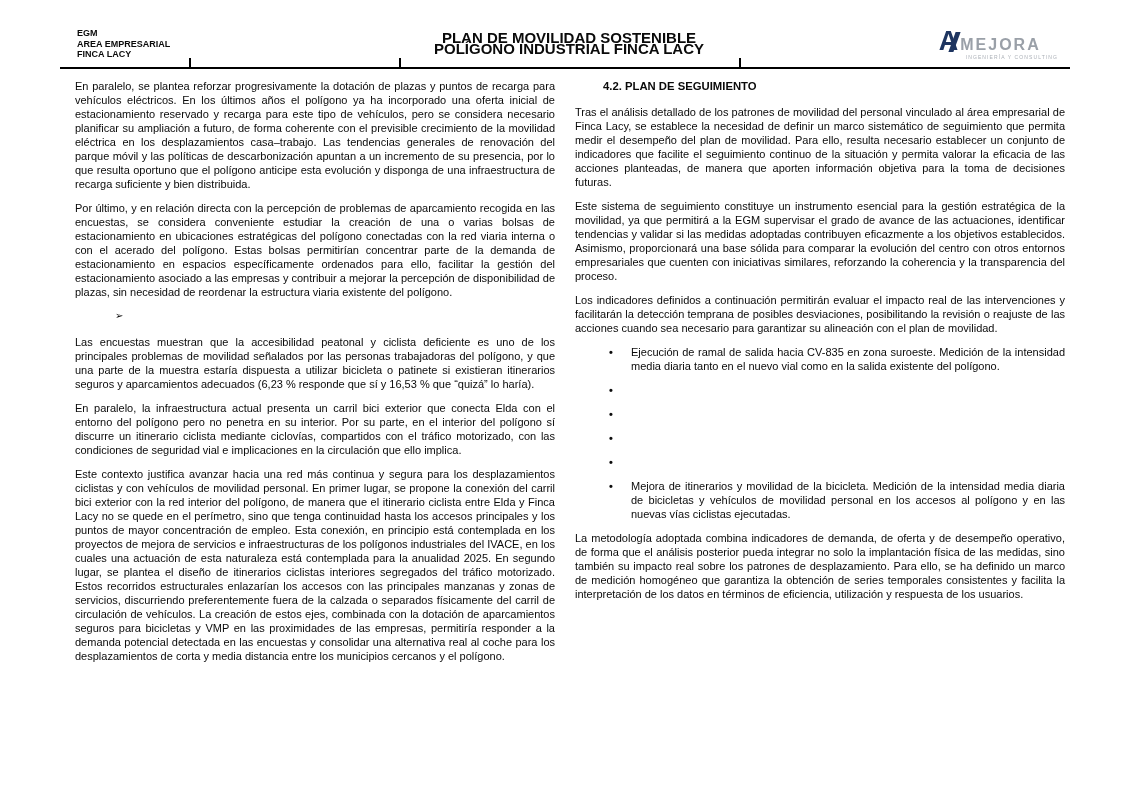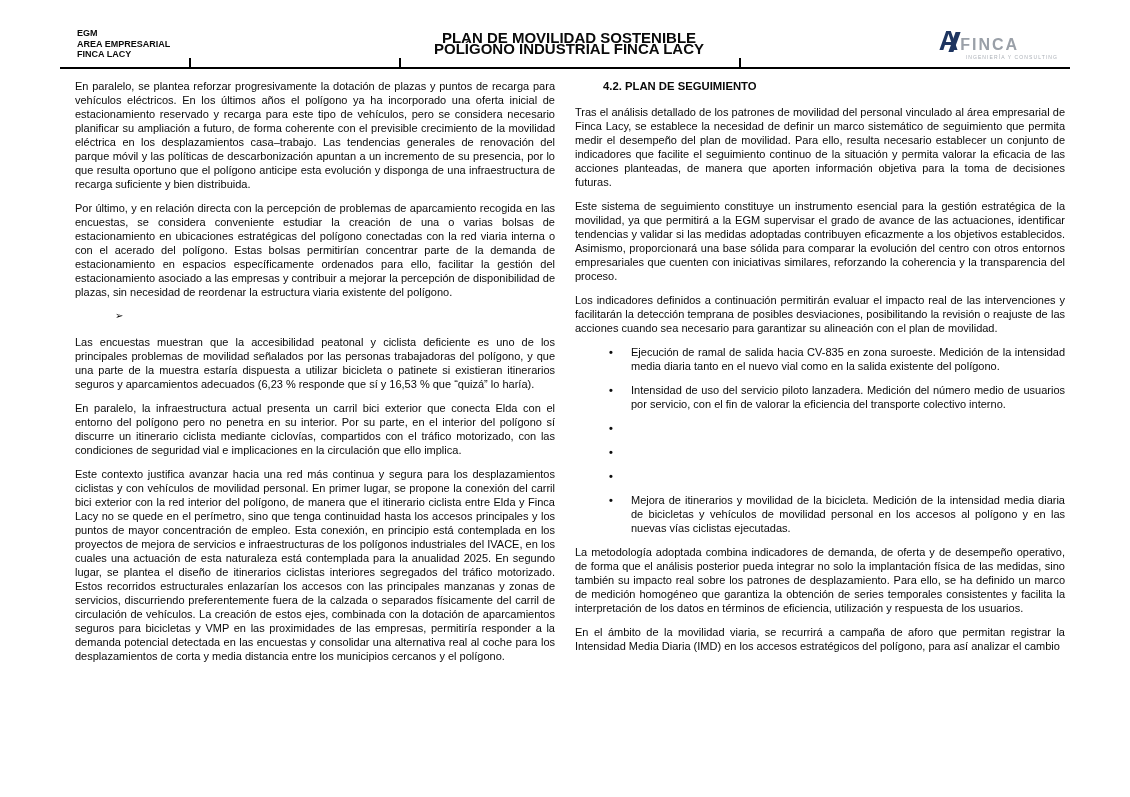--- a/index.html
+++ b/index.html
@@ -107,21 +107,21 @@
       <div>FINCA LACY</div>
     </div>
     <div class="h-center">
       <div>PLAN DE MOVILIDAD SOSTENIBLE</div>
       <div>POLÍGONO INDUSTRIAL FINCA LACY</div>
     </div>
     <div class="h-logo">
       <div class="logo-row">
         <span class="logo-a">A</span>
         <span class="logo-slash"></span>
-        <span class="logo-name">FINCA</span>
+        <span class="logo-name">MEJORA</span>
       </div>
       <div class="logo-tag">INGENIERÍA Y CONSULTING</div>
     </div>
     <div class="hdr-tick tick-1"></div>
     <div class="hdr-tick tick-2"></div>
     <div class="hdr-tick tick-3"></div>
   </div>
 
   <div class="body">
 
@@ -141,36 +141,34 @@
       <p>Tras el análisis detallado de los patrones de movilidad del personal vinculado al área empresarial de Finca Lacy, se establece la necesidad de definir un marco sistemático de seguimiento que permita medir el desempeño del plan de movilidad. Para ello, resulta necesario establecer un conjunto de indicadores que facilite el seguimiento continuo de la situación y permita valorar la eficacia de las acciones planteadas, de manera que aporten información objetiva para la toma de decisiones futuras.</p>
       <p>Este sistema de seguimiento constituye un instrumento esencial para la gestión estratégica de la movilidad, ya que permitirá a la EGM supervisar el grado de avance de las actuaciones, identificar tendencias y validar si las medidas adoptadas contribuyen eficazmente a los objetivos establecidos. Asimismo, proporcionará una base sólida para comparar la evolución del centro con otros entornos empresariales que cuenten con iniciativas similares, reforzando la coherencia y la transparencia del proceso.</p>
       <p>Los indicadores definidos a continuación permitirán evaluar el impacto real de las intervenciones y facilitarán la detección temprana de posibles desviaciones, posibilitando la revisión o reajuste de las acciones cuando sea necesario para garantizar su alineación con el plan de movilidad.</p>
       <ul class="bullet-list">
         <li>
           <span class="bullet-dot">•</span>
           <span class="bullet-text">Ejecución de ramal de salida hacia CV-835 en zona suroeste. Medición de la intensidad media diaria tanto en el nuevo vial como en la salida existente del polígono.</span>
         </li>
         <li>
           <span class="bullet-dot">•</span>
-          <span class="bullet-text">Intensidad de uso del servicio piloto lanzadera. Medición del número medio de usuarios por servicio, con el fin de valorar la eficiencia del transporte colectivo interno.</span>
         </li>
         <li>
           <span class="bullet-dot">•</span>
         </li>
         <li>
           <span class="bullet-dot">•</span>
         </li>
         <li>
           <span class="bullet-dot">•</span>
         </li>
         <li>
           <span class="bullet-dot">•</span>
           <span class="bullet-text">Mejora de itinerarios y movilidad de la bicicleta. Medición de la intensidad media diaria de bicicletas y vehículos de movilidad personal en los accesos al polígono y en las nuevas vías ciclistas ejecutadas.</span>
         </li>
       </ul>
       <p>La metodología adoptada combina indicadores de demanda, de oferta y de desempeño operativo, de forma que el análisis posterior pueda integrar no solo la implantación física de las medidas, sino también su impacto real sobre los patrones de desplazamiento. Para ello, se ha definido un marco de medición homogéneo que garantiza la obtención de series temporales consistentes y facilita la interpretación de los datos en términos de eficiencia, utilización y respuesta de los usuarios.</p>
-      <p>En el ámbito de la movilidad viaria, se recurrirá a campaña de aforo que permitan registrar la Intensidad Media Diaria (IMD) en los accesos estratégicos del polígono, para así analizar el cambio</p>
     </div>
 
   </div>
 
 
 </div>
 
 </body></html>

